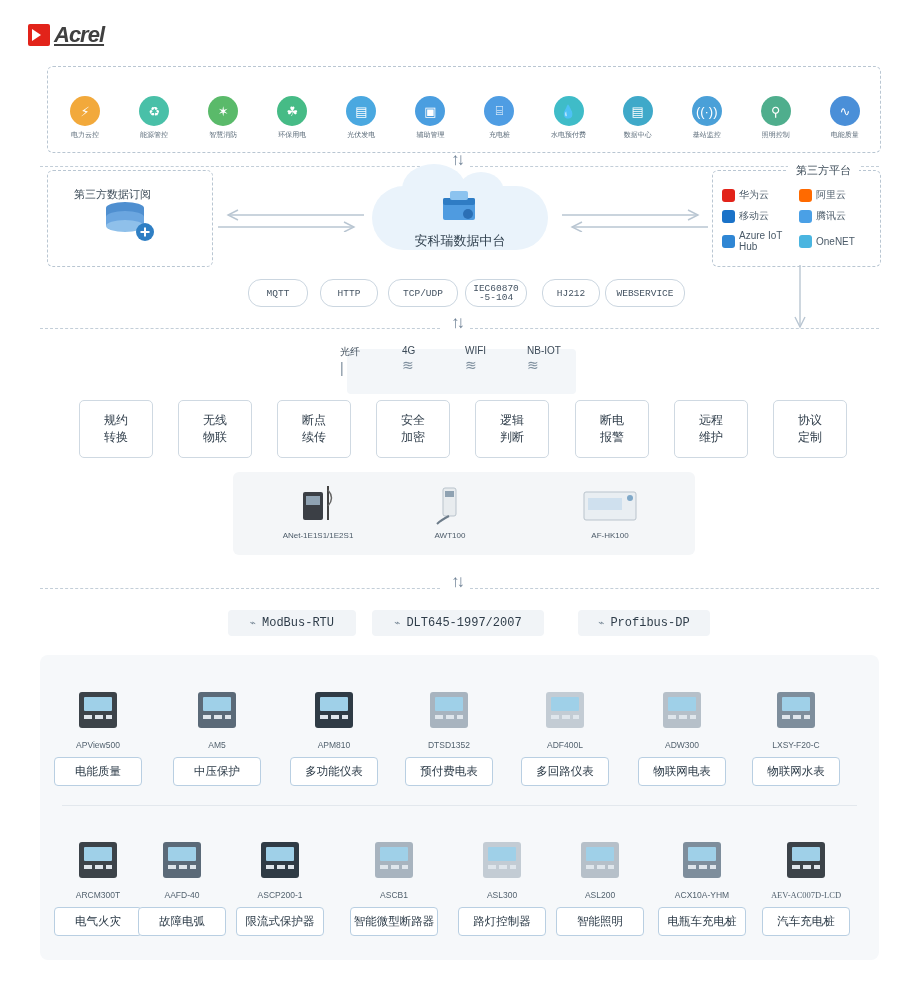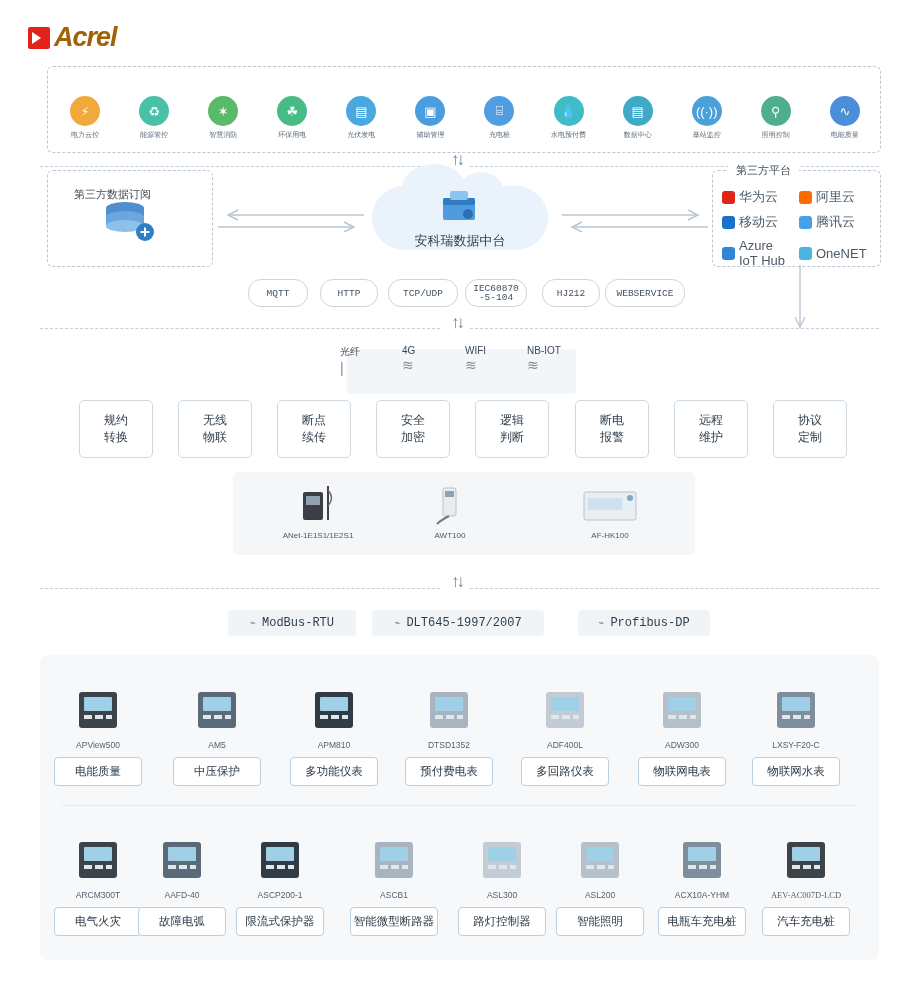--- a/index.html
+++ b/index.html
@@ -8,21 +8,21 @@
     font-family:"Liberation Sans","DejaVu Sans",sans-serif;
     color:#333;overflow:hidden;position:relative;
   }
   .page{position:relative;width:919px;height:982px;}
 
   
   .brand{position:absolute;left:28px;top:22px;display:flex;align-items:center;gap:4px;}
   .brand-mark{width:22px;height:22px;background:#e2231a;position:relative;border-radius:2px;}
   .brand-mark:after{content:"";position:absolute;left:4px;top:5px;width:0;height:0;
      border-left:9px solid #fff;border-top:6px solid transparent;border-bottom:6px solid transparent;}
-  .brand-text{font-size:27px;font-weight:bold;font-style:italic;color:#a16207;letter-spacing:-1px;}
+  .brand-text{font-size:22px;font-weight:bold;font-style:italic;color:#404040;letter-spacing:-1px;text-decoration:underline;}
 
   
   .dash{position:absolute;border:1px dashed #b9c6d2;border-radius:6px;}
   .panel-title{position:absolute;background:#fff;padding:0 8px;font-size:11px;color:#3b4a57;}
 
   
   .top-panel{left:47px;top:66px;width:832px;height:85px;}
   .top-title{position:absolute;left:360px;top:55px;font-size:19px;color:#2b2b2b;background:#fff;padding:0 10px;}
   .icon-row{position:absolute;left:55px;top:96px;width:820px;display:flex;justify-content:space-between;}
   .icon-item{width:60px;text-align:center;}
@@ -41,21 +41,21 @@
   
   .cloud{position:absolute;left:372px;top:186px;width:176px;height:64px;background:#eaf3fb;border-radius:32px;}
   .cloud:before{content:"";position:absolute;left:30px;top:-22px;width:64px;height:50px;background:#eaf3fb;border-radius:50%;}
   .cloud:after{content:"";position:absolute;left:86px;top:-14px;width:46px;height:40px;background:#eaf3fb;border-radius:50%;}
   .cloud-box{position:absolute;left:437px;top:188px;width:44px;height:40px;z-index:3;}
   .cloud-label{position:absolute;left:372px;top:232px;width:176px;text-align:center;font-size:13px;color:#2f3f4d;z-index:3;}
 
   
   .tp-panel{left:712px;top:170px;width:167px;height:95px;}
   .tp-grid{position:absolute;left:722px;top:188px;width:148px;display:grid;grid-template-columns:1fr 1fr;gap:7px 6px;}
-  .tp-item{display:flex;align-items:center;gap:4px;font-size:13px;color:#4a5a68;}
+  .tp-item{display:flex;align-items:center;gap:4px;font-size:10px;color:#4a5a68;}
   .tp-dot{width:13px;height:13px;border-radius:3px;flex:0 0 13px;}
 
   
   .pill{position:absolute;height:26px;border:1px solid #cbd6e0;border-radius:13px;background:#fff;
         display:flex;align-items:center;justify-content:center;font-size:9.5px;color:#445362;
         font-family:"Liberation Mono","DejaVu Sans Mono",monospace;}
 
   
   .net-box{position:absolute;left:347px;top:349px;width:229px;height:45px;background:#f3f6f9;border-radius:4px;}
   .net-item{position:absolute;top:345px;width:60px;font-size:10px;color:#3c4a58;}
@@ -183,21 +183,21 @@
   <div class="cloud-label">安科瑞数据中台</div>
 
   <svg style="position:absolute;left:560px;top:208px;" width="150" height="24">
     <line x1="2" y1="7" x2="138" y2="7" stroke="#b9c6d2" stroke-width="1.4"></line>
     <polyline points="128,2 138,7 128,12" fill="none" stroke="#b9c6d2" stroke-width="1.4"></polyline>
     <line x1="12" y1="19" x2="148" y2="19" stroke="#b9c6d2" stroke-width="1.4"></line>
     <polyline points="22,14 12,19 22,24" fill="none" stroke="#b9c6d2" stroke-width="1.4"></polyline>
   </svg>
 
   <div class="dash tp-panel"></div>
-  <div class="panel-title" style="left:728px;top:163px;">第三方平台</div>
+  <div class="panel-title" style="left:788px;top:163px;">第三方平台</div>
   <div class="tp-grid" id="tp-grid">
       <div class="tp-item">
         <span class="tp-dot" style="background:#e2231a"></span>
         <span>华为云</span>
       </div>
       <div class="tp-item">
         <span class="tp-dot" style="background:#ff6a00"></span>
         <span>阿里云</span>
       </div>
       <div class="tp-item">

